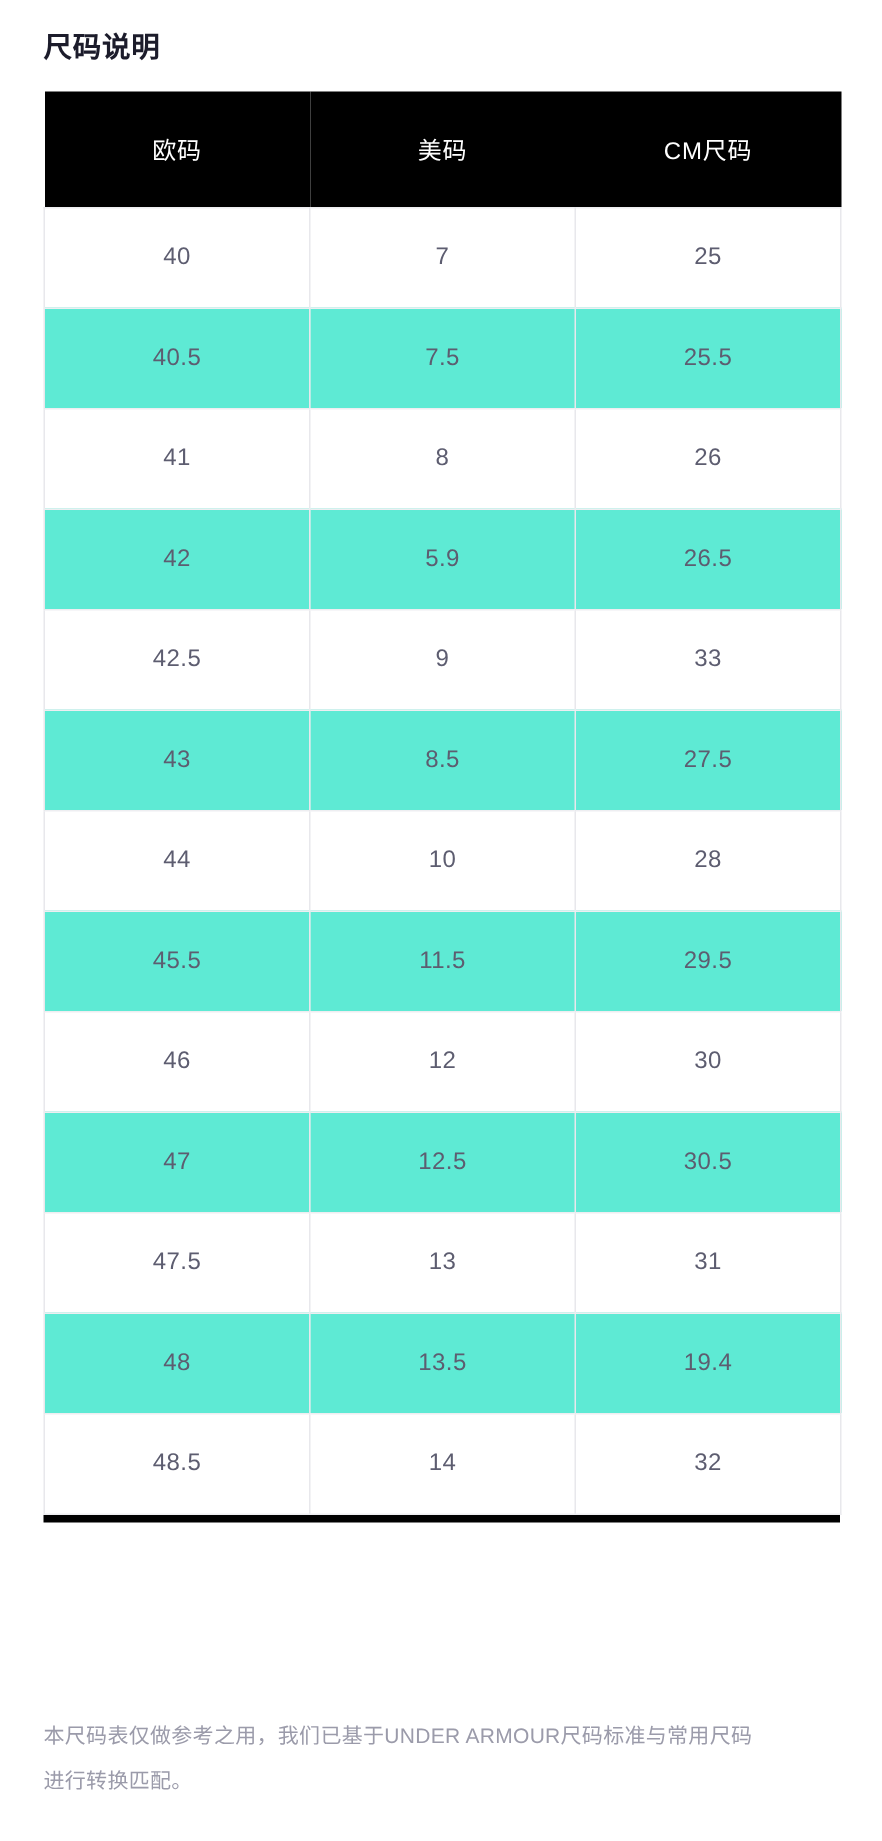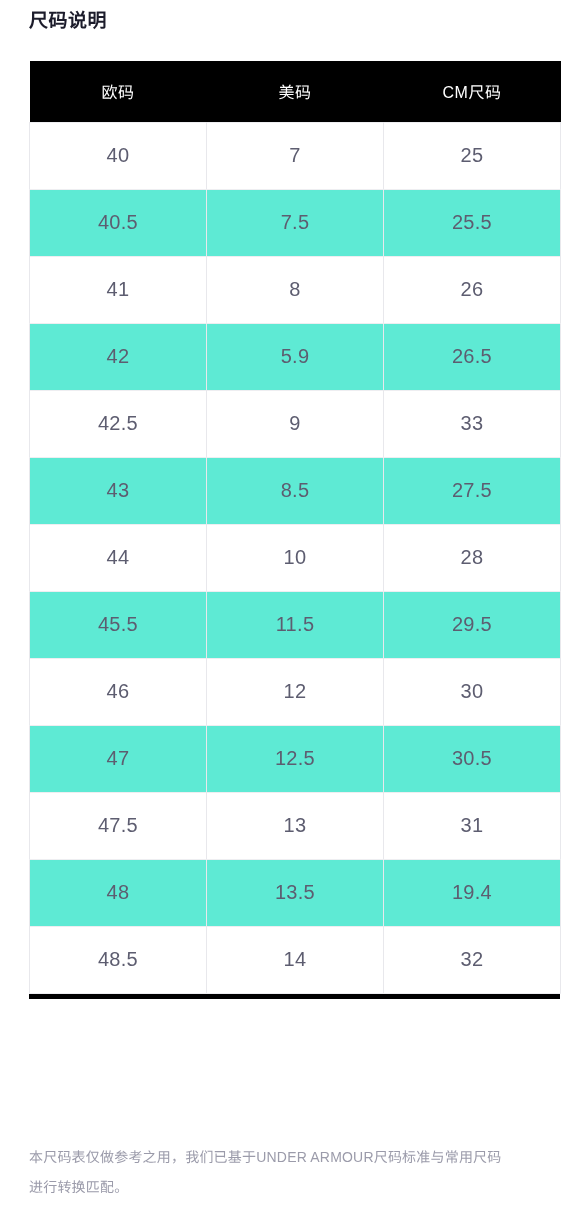--- a/index.html
+++ b/index.html
@@ -16,21 +16,21 @@
   .page {
     width: 588px;
     height: 1227px;
     position: relative;
     background: #ffffff;
   }
 
   .page-title {
     position: absolute;
     left: 29px;
-    top: 8px;
+    top: 20px;
     font-size: 19px;
     font-weight: bold;
     color: #1c1c2b;
     letter-spacing: 0.5px;
     line-height: 26px;
   }
 
   .size-table-wrap {
     position: absolute;
     left: 29px;
@@ -45,35 +45,35 @@
     table-layout: fixed;
   }
 
   table.size-table col { width: 177px; }
 
   thead tr.head-row {
     background: #000000;
   }
 
   thead th {
-    height: 61px;
+    height: 77px;
     color: #ffffff;
     font-size: 16px;
     font-weight: normal;
     text-align: center;
     vertical-align: middle;
     letter-spacing: 0.5px;
     border: none;
   }
 
   tbody td {
     height: 67px;
     text-align: center;
     vertical-align: middle;
-    font-size: 20px;
+    font-size: 16px;
     font-weight: normal;
     color: #5d5d70;
     border-left: 1px solid #e8e8ec;
     border-right: 1px solid #e8e8ec;
     letter-spacing: 0.3px;
   }
 
   tbody tr.row-odd  { background: #ffffff; }
   tbody tr.row-even { background: #5eead4; }
 

